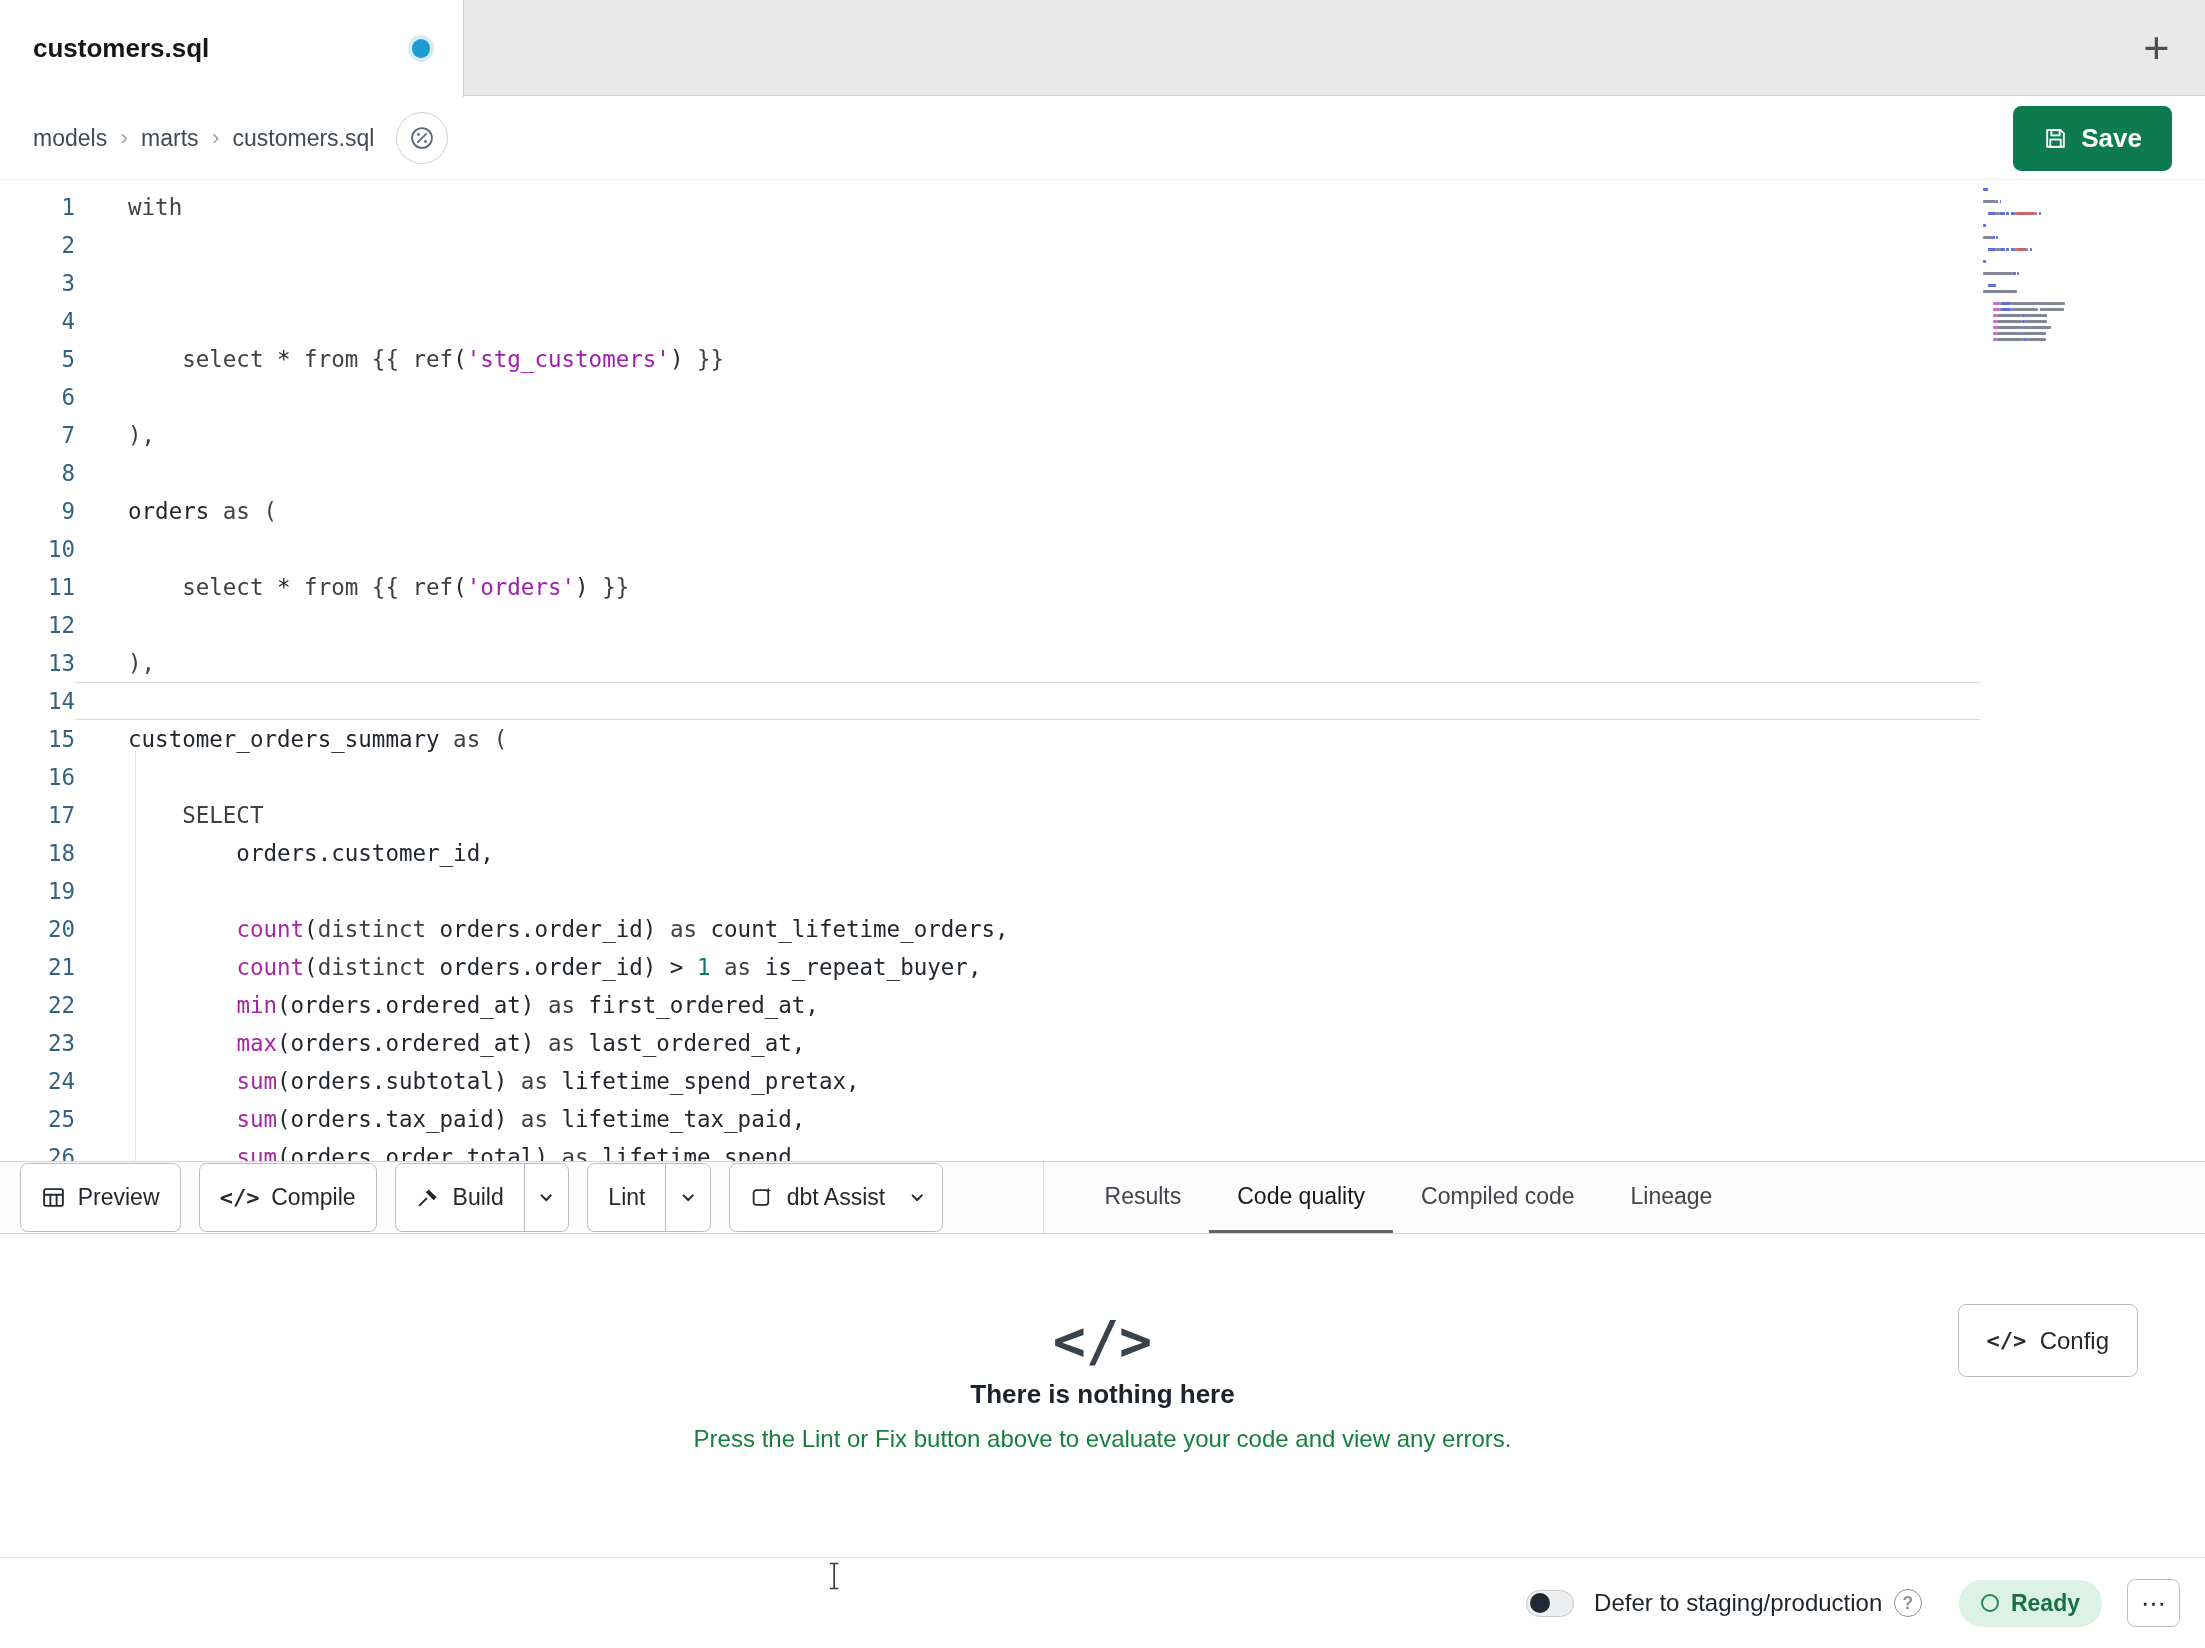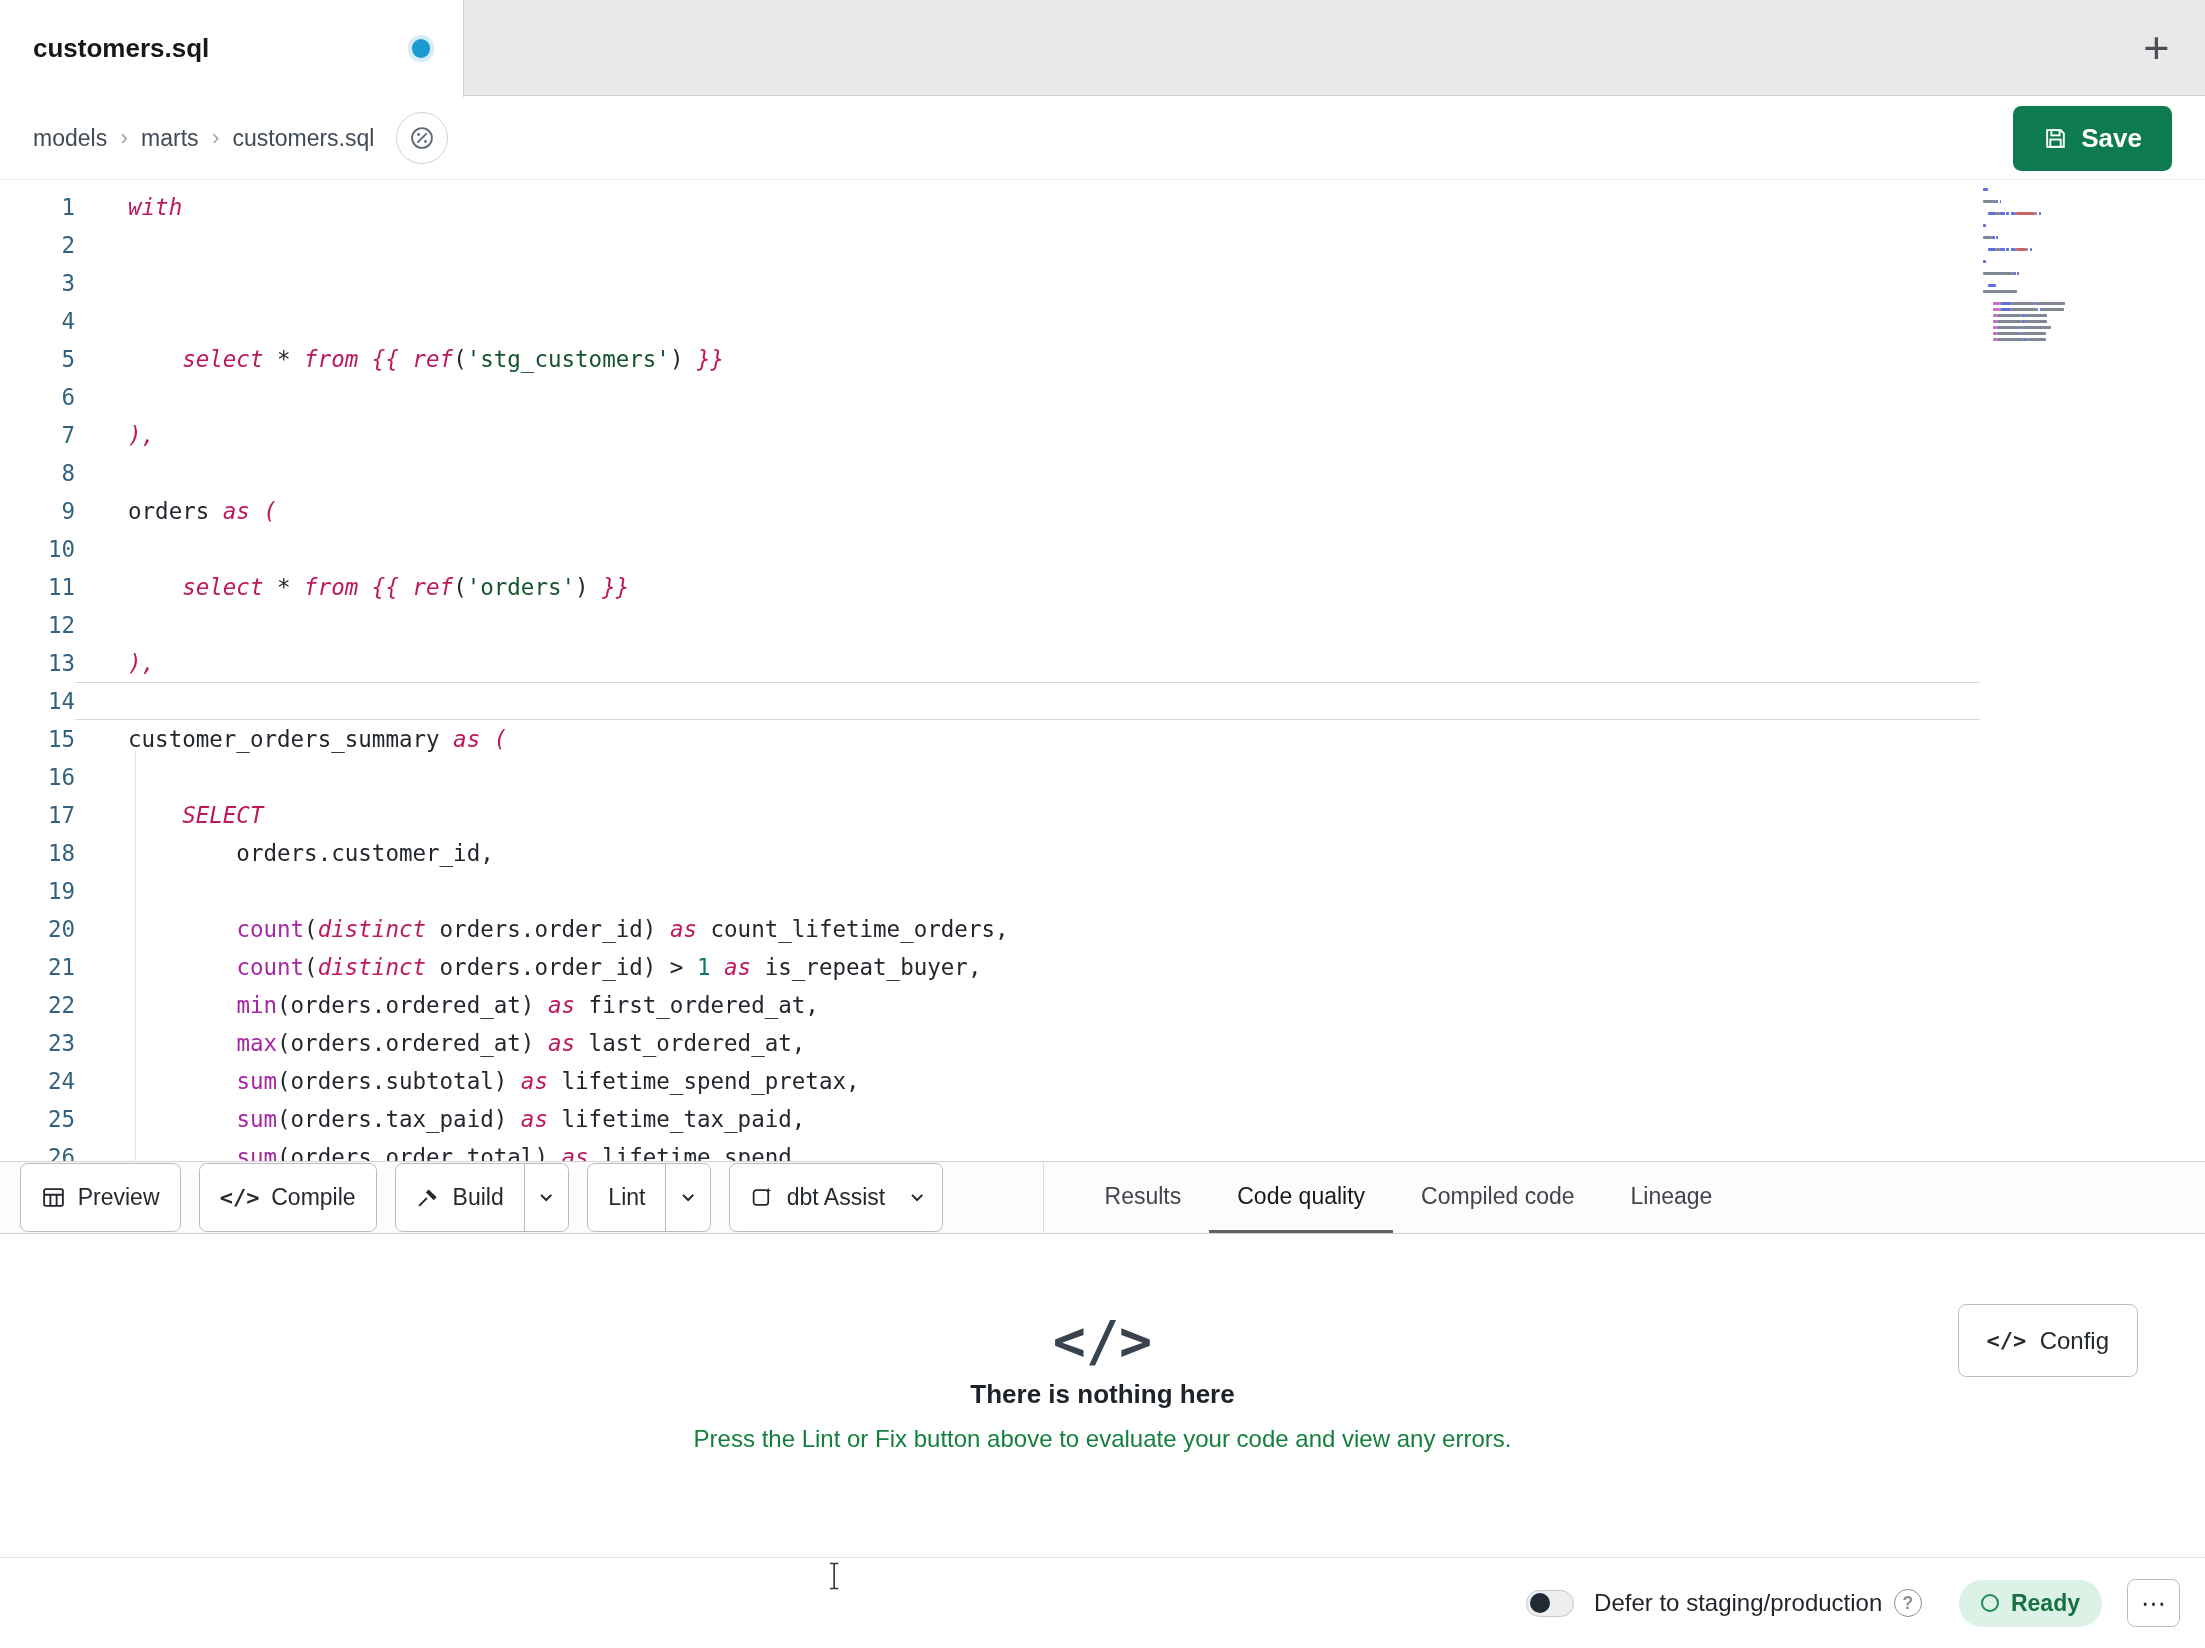--- a/index.html
+++ b/index.html
@@ -31,22 +31,22 @@
               background:var(--save-green,#0e7a4f); color:#fff; font-size:26px; font-weight:600;
               display:flex; align-items:center; gap:13.3px; font-family:inherit; }
 
   
   .editor { position:absolute; top:180px; left:0; right:0; height:981px; background:#fff;
             font-family:"DejaVu Sans Mono", monospace; font-size:22.5px; padding-top:7.5px; }
   .line { display:flex; height:38px; }
   .gutter { flex:0 0 75px; width:75px; text-align:right; color:#33627f; line-height:38px; }
   .code { padding-left:53px; width:1905px; line-height:38px; white-space:pre; }
   .line.active .code { border-top:0.8px solid #d9d9d9; border-bottom:0.8px solid #d9d9d9; line-height:36px; }
-  .tk-k { color:#be185d;font-style:italic; }
-  .tk-s { color:#14532d; }
+  .tk-k { color:#404040; }
+  .tk-s { color:#a21caf; }
   .tk-f { color:#a626a4; }
   .tk-n { color:#0f766e; }
   .tk-p { color:#22272e; }
   .indent-guide { position:absolute; left:135px; top:570px; height:413px; width:0.8px; background:#e5e5e5; }
   .minimap { position:absolute; left:1983px; top:8.3px; width:127px; }
   .mm-row { height:2.5px; margin-bottom:3.5px; display:flex; }
   .mm-seg { height:2.5px; border-radius:0.8px; opacity:.85; }
 
   
   .toolbar { position:absolute; top:1161px; left:0; right:0; height:73px; background:#fcfcfc;

